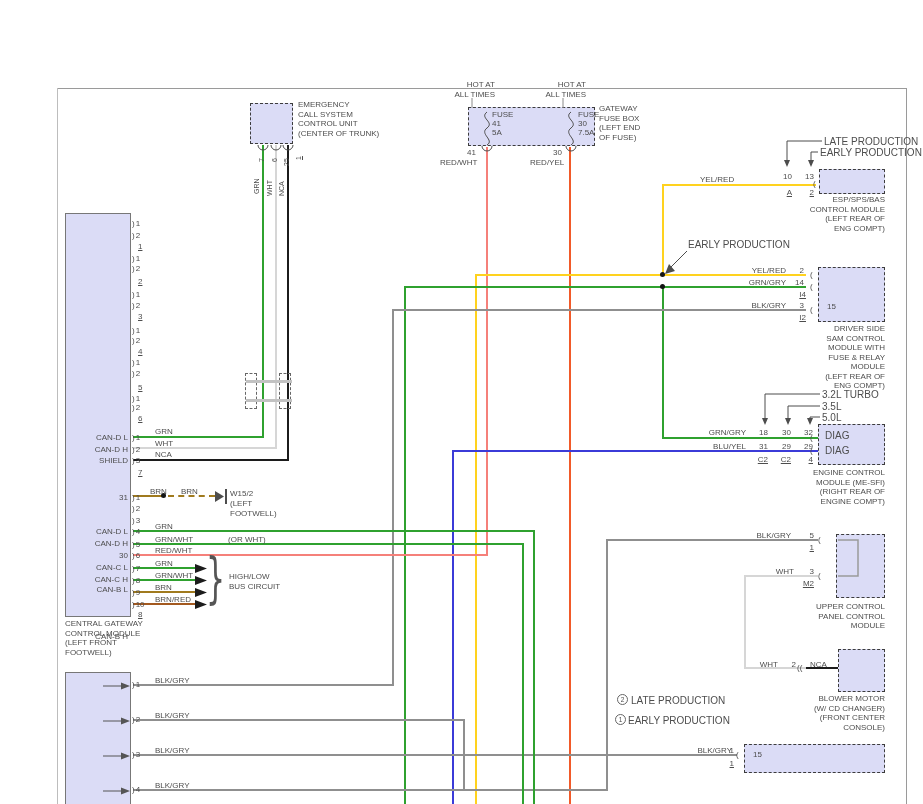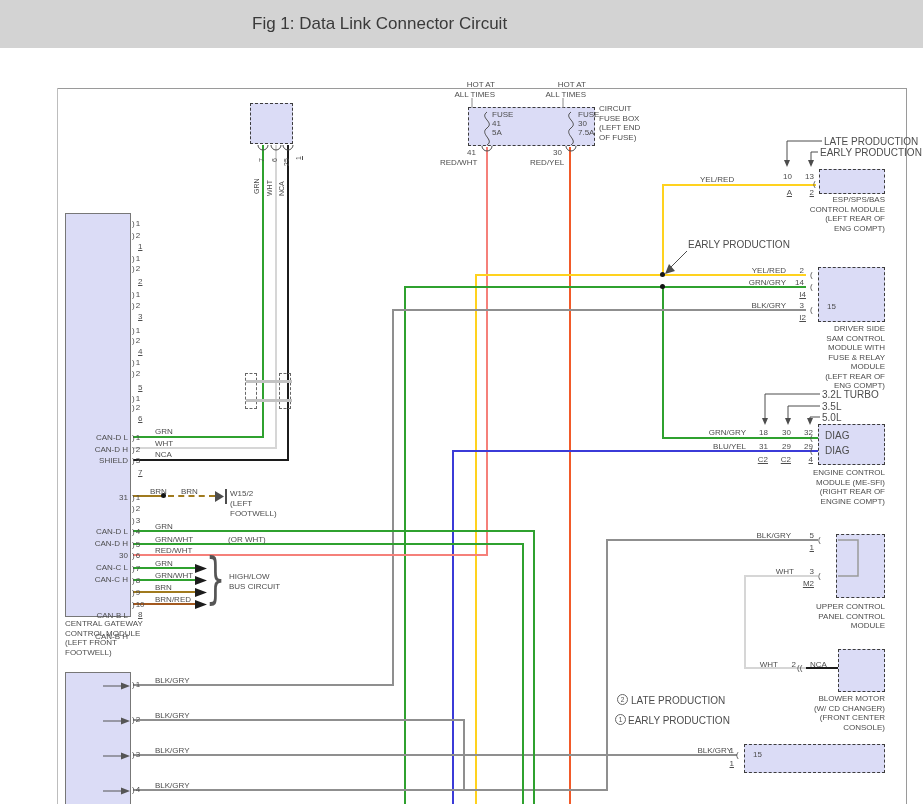--- a/index.html
+++ b/index.html
@@ -29,23 +29,20 @@
   .brace{position:absolute;font-family:"DejaVu Sans",sans-serif;font-size:50px;color:#555;transform:scaleX(.6) scaleY(1.1);transform-origin:top left;line-height:50px}
   .cnum{position:absolute;width:9px;height:9px;border:1px solid #666;border-radius:50%;font-size:6.5px;line-height:9px;text-align:center}
   svg.ovl{position:absolute;left:0;top:0;pointer-events:none}
   .bar{position:absolute;background:#c2c2c2}
 </style>
 </head>
 <body>
 
 <div class="stage">
 
-  <div class="hdr">
-    <div class="ttl">Fig 1: Data Link Connector Circuit</div>
-  </div>
 
   <div class="w" style="left:57px;top:88px;width:850px;height:1px;background:#9a9a9a"></div>
   <div class="w" style="left:57px;top:88px;width:1px;height:716px;background:#bdbdbd"></div>
   <div class="w" style="left:906px;top:88px;width:1px;height:716px;background:#9a9a9a"></div>
 
   <div class="w grn" style="left:262px;top:145px;width:2px;height:292px"></div>
   <div class="w whtw" style="left:275px;top:145px;width:2px;height:304px"></div>
   <div class="w blkw" style="left:287px;top:145px;width:2px;height:315px"></div>
 
   <div class="w redw" style="left:486px;top:147px;width:2px;height:409px"></div>
@@ -96,20 +93,26 @@
 
   <div class="w" style="left:101px;top:685px;width:2px;height:106px;background:#555"></div>
 
   <div class="dot" style="left:660px;top:272px"></div>
   <div class="dot" style="left:660px;top:284px"></div>
   <div class="dot" style="left:161px;top:493px"></div>
   <div class="dot" style="left:99px;top:717px"></div>
   <div class="dot" style="left:99px;top:752px"></div>
 
   <div class="dbox" style="left:250px;top:103px;width:43px;height:41px"></div>
+  <div class="nb" style="left:298px;top:100px">
+    <span>EMERGENCY</span>
+    <span>CALL SYSTEM</span>
+    <span>CONTROL UNIT</span>
+    <span>(CENTER OF TRUNK)</span>
+  </div>
   <span class="v" style="left:258px;top:162px">7</span>
   <span class="v" style="left:271px;top:162px">6</span>
   <span class="v" style="left:283px;top:166px">25</span>
   <span class="v u" style="left:295px;top:160px">1</span>
   <span class="v" style="left:253px;top:194px">GRN</span>
   <span class="v" style="left:266px;top:196px">WHT</span>
   <span class="v" style="left:278px;top:196px">NCA</span>
 
   <div class="obox" style="left:245px;top:373px;width:12px;height:36px"></div>
   <div class="obox" style="left:279px;top:373px;width:12px;height:36px"></div>
@@ -129,21 +132,21 @@
     <span>FUSE</span>
       <span>41</span>
       <span>5A</span>
   </div>
   <div class="nb s7" style="left:578px;top:110px;line-height:9px">
     <span>FUSE</span>
       <span>30</span>
       <span>7.5A</span>
   </div>
   <div class="nb" style="left:599px;top:104px">
-    <span>CIRCUIT</span>
+    <span>GATEWAY</span>
       <span>FUSE BOX</span>
     <span>(LEFT END</span>
       <span>OF FUSE)</span>
   </div>
   <span class="t r" style="left:462px;top:148px;width:14px">41</span>
   <span class="t r" style="left:548px;top:148px;width:14px">30</span>
   <span class="t" style="left:440px;top:158px">RED/WHT</span>
   <span class="t" style="left:530px;top:158px">RED/YEL</span>
 
   <span class="t s75" style="left:824px;top:137px">LATE PRODUCTION</span>
@@ -253,21 +256,21 @@
 
   <span class="t r" style="left:70px;top:433px;width:58px">CAN-D L</span>
   <span class="t r" style="left:70px;top:445px;width:58px">CAN-D H</span>
   <span class="t r" style="left:70px;top:456px;width:58px">SHIELD</span>
   <span class="t r" style="left:70px;top:493px;width:58px">31</span>
   <span class="t r" style="left:70px;top:527px;width:58px">CAN-D L</span>
   <span class="t r" style="left:70px;top:539px;width:58px">CAN-D H</span>
   <span class="t r" style="left:70px;top:551px;width:58px">30</span>
   <span class="t r" style="left:70px;top:563px;width:58px">CAN-C L</span>
   <span class="t r" style="left:70px;top:575px;width:58px">CAN-C H</span>
-  <span class="t r" style="left:70px;top:611px;width:58px">CAN-B L</span>
+  <span class="t r" style="left:70px;top:585px;width:58px">CAN-B L</span>
   <span class="t r" style="left:70px;top:632px;width:58px">CAN-B H</span>
   <div class="nb" style="left:65px;top:619px">
     <span>CENTRAL GATEWAY</span>
       <span>CONTROL MODULE</span>
     <span>(LEFT FRONT</span>
       <span>FOOTWELL)</span>
   </div>
 
   <span class="t" style="left:155px;top:427px">GRN</span>
   <span class="t" style="left:155px;top:439px">WHT</span>

